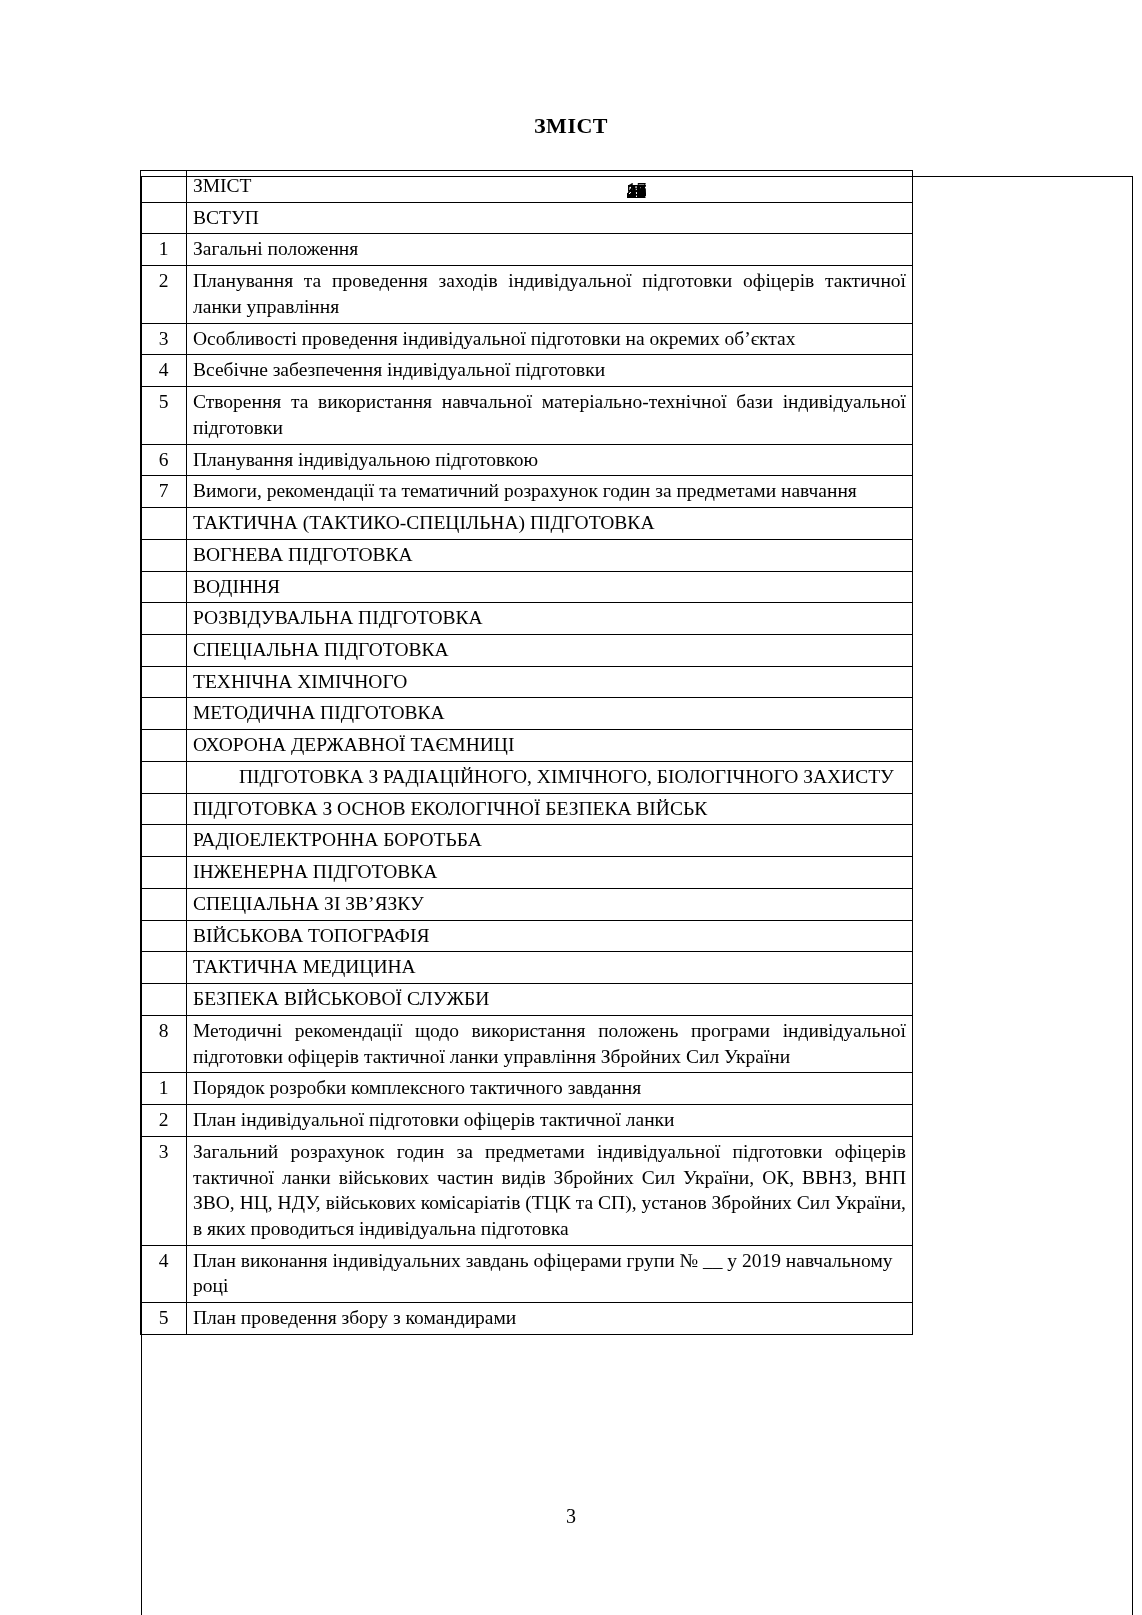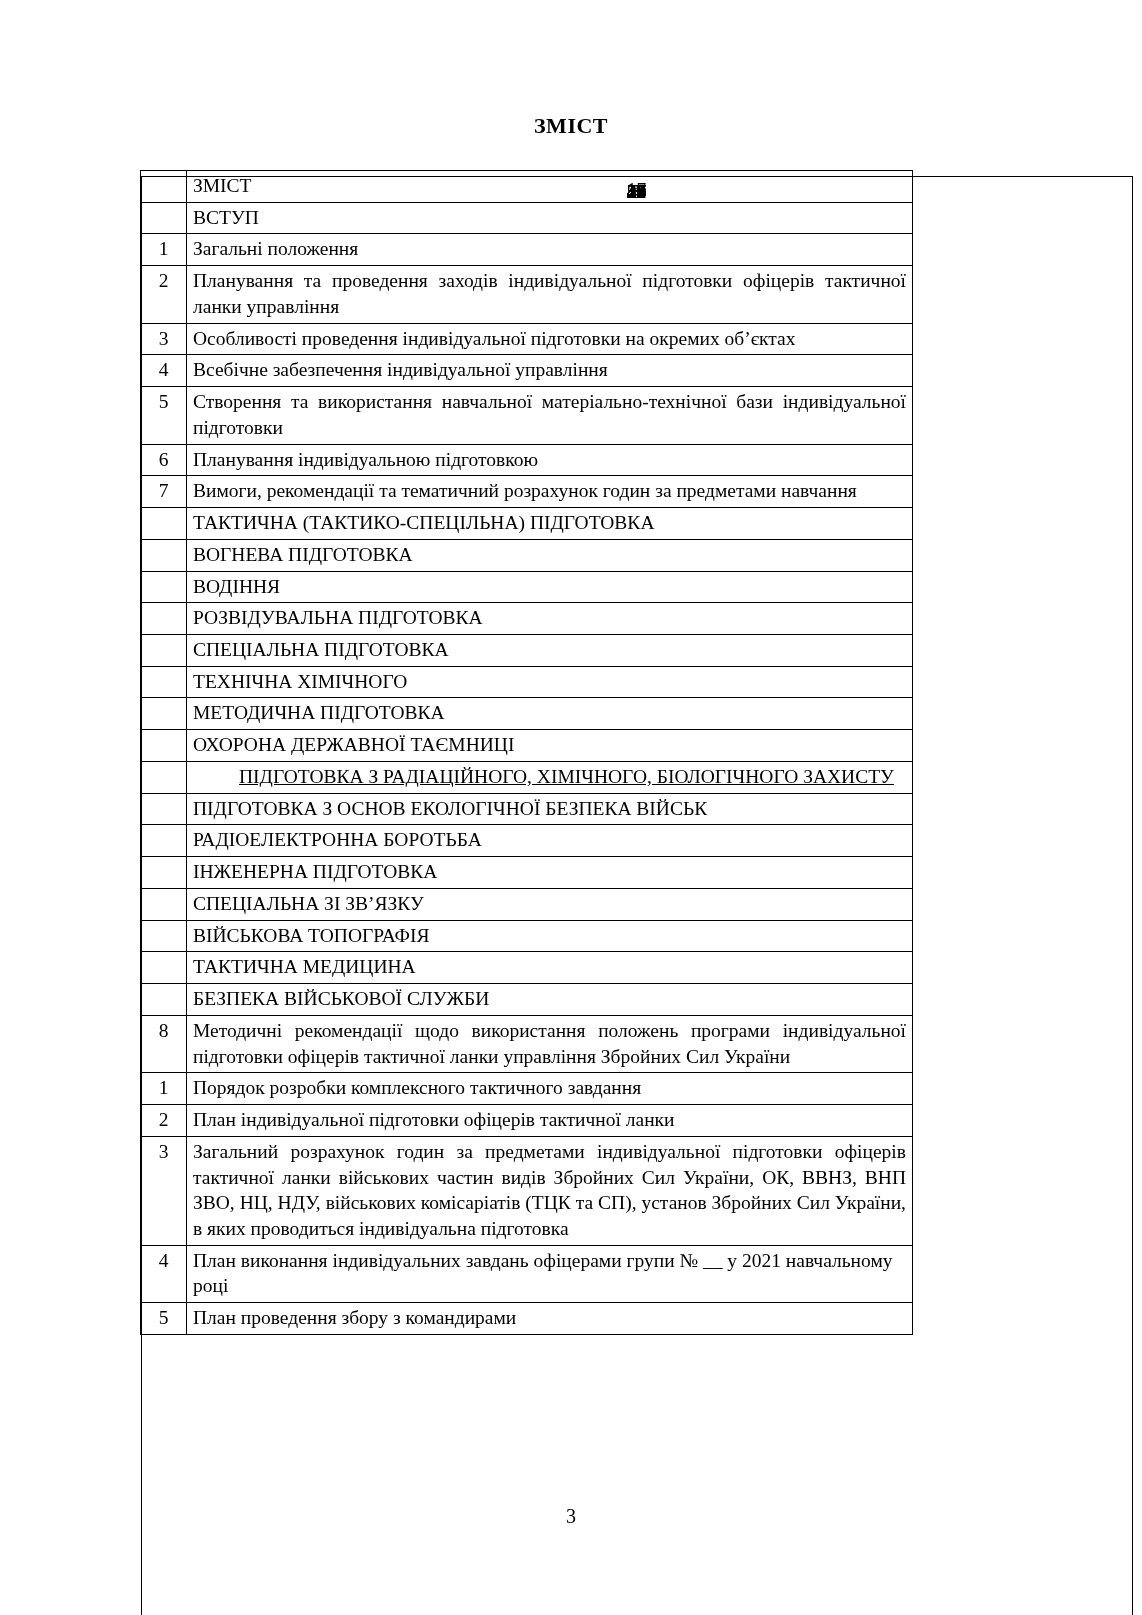--- a/index.html
+++ b/index.html
@@ -69,21 +69,20 @@
   td.txt.just  { text-align: justify; }
   td.txt.left  { text-align: left; }
   td.subject {
     text-align: left;
     padding-left: 52px;
   }
   td.subject.just {
     text-align: justify;
     text-align-last: left;
     padding-left: 52px;
-    text-decoration: underline;
   }
   td.section-head {
     text-align: left;
     padding-left: 6px;
   }
   .page-footer {
     position: absolute;
     left: 0;
     top: 1500px;
     width: 1142px;
@@ -125,21 +124,21 @@
           <td class="txt just">Планування та проведення заходів індивідуальної підготовки офіцерів тактичної ланки управління</td>
           <td class="page">8</td>
         </tr>
         <tr>
           <td class="num">3</td>
           <td class="txt just">Особливості проведення індивідуальної підготовки на окремих об’єктах</td>
           <td class="page mid">17</td>
         </tr>
         <tr>
           <td class="num">4</td>
-          <td class="txt left">Всебічне забезпечення індивідуальної управління</td>
+          <td class="txt left">Всебічне забезпечення індивідуальної підготовки</td>
           <td class="page">22</td>
         </tr>
         <tr>
           <td class="num">5</td>
           <td class="txt just">Створення та використання навчальної матеріально-технічної бази індивідуальної підготовки</td>
           <td class="page">23</td>
         </tr>
         <tr>
           <td class="num">6</td>
           <td class="txt left">Планування індивідуальною підготовкою</td>
@@ -245,21 +244,21 @@
           <td class="txt left">План індивідуальної підготовки офіцерів тактичної ланки</td>
           <td class="page">47</td>
         </tr>
         <tr>
           <td class="num">3</td>
           <td class="txt just">Загальний розрахунок годин за предметами індивідуальної підготовки офіцерів тактичної ланки військових частин видів Збройних Сил України, ОК, ВВНЗ, ВНП ЗВО, НЦ, НДУ, військових комісаріатів (ТЦК та СП), установ Збройних Сил України, в яких проводиться індивідуальна підготовка</td>
           <td class="page">51</td>
         </tr>
         <tr>
           <td class="num">4</td>
-          <td class="txt left">План виконання індивідуальних завдань офіцерами  групи № __ у 2021 навчальному році</td>
+          <td class="txt left">План виконання індивідуальних завдань офіцерами  групи № __ у 2019 навчальному році</td>
           <td class="page">53</td>
         </tr>
         <tr>
           <td class="num">5</td>
           <td class="txt left">План проведення збору з  командирами</td>
           <td class="page">54</td>
         </tr>
       </tbody>
   </table>
 

